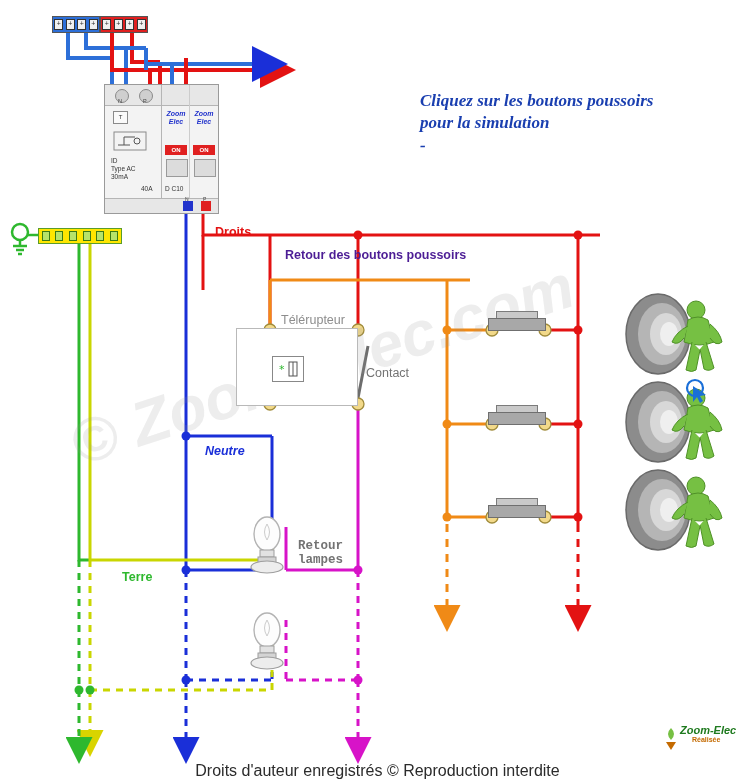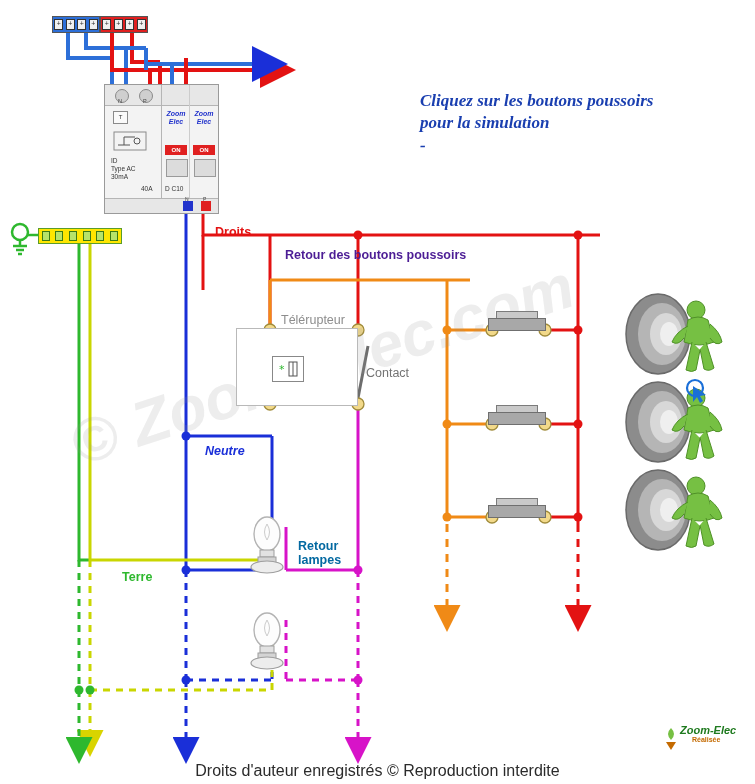--- a/index.html
+++ b/index.html
@@ -25,21 +25,21 @@
   #instr-1{left:420px;top:90px;width:330px;font-size:17px;}
   #instr-2{left:420px;top:152px;width:330px;font-size:16px;}
 
   .lbl{position:absolute;font-size:12.5px;font-weight:bold;}
   .lbl.plain{font-weight:normal;}
   #lbl-phase{left:215px;top:225px;color:#e31212;}
   #lbl-retour-bp{left:272px;top:248px;color:#4c1d95;padding-left:13px;}
   #lbl-telerupteur{left:281px;top:313px;color:#8d8d8d;font-weight:normal;text-align:right;}
   #lbl-contact{left:366px;top:366px;color:#737373;font-weight:normal;}
   #lbl-neutre{left:205px;top:444px;color:#1a2fd8;font-style:italic;}
-  #lbl-retour-lampes{left:298px;top:539px;color:#0369a1;}
+  #lbl-retour-lampes{left:298px;top:539px;color:#737373;font-family:Liberation Mono, monospace;}
   #lbl-terre{left:122px;top:570px;color:#2eb82e;}
 
   #copyright{
     position:absolute;left:0;top:762px;width:755px;text-align:center;
     font-size:16px;color:#2b2b2b;
   }
 
   #watermark{
     position:absolute;left:60px;top:330px;
     width:520px;

